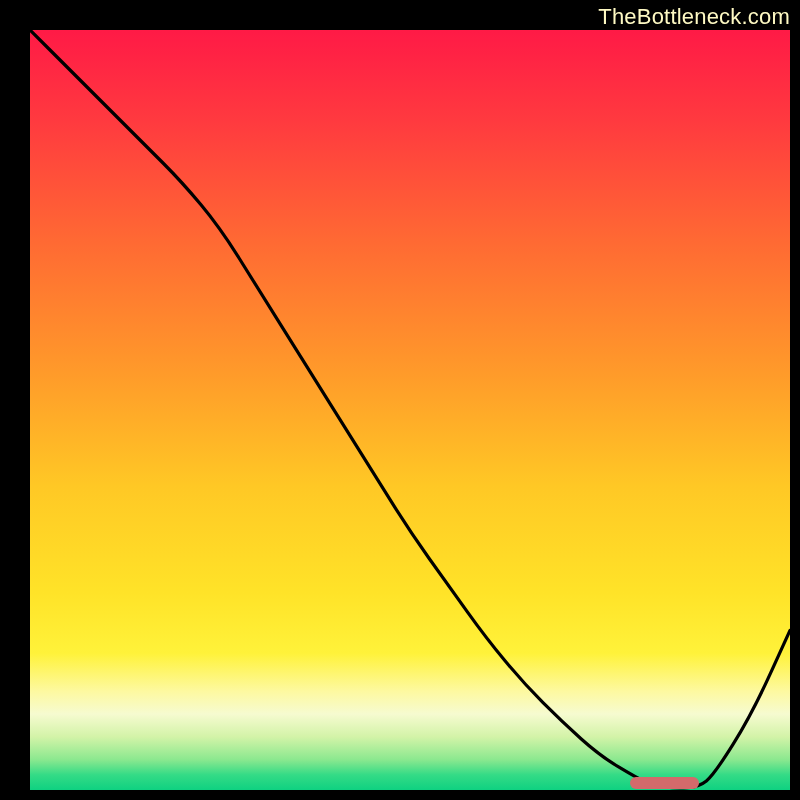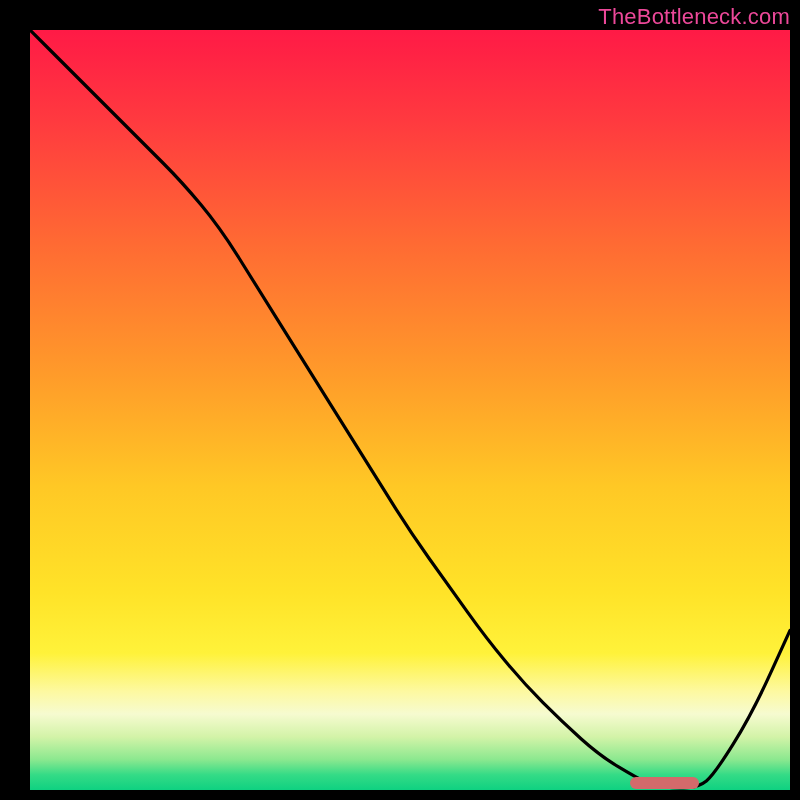--- a/index.html
+++ b/index.html
@@ -13,21 +13,21 @@
   }
   .container {
     position: relative;
     width: 800px;
     height: 800px;
   }
   .watermark {
     position: absolute;
     top: 4px;
     right: 10px;
-    color: #ec4899;
+    color: #fef9c3;
     font-size: 22px;
     font-weight: 500;
     letter-spacing: 0.2px;
     z-index: 10;
   }
   .plot-area {
     position: absolute;
     left: 30px;
     top: 30px;
     width: 760px;

